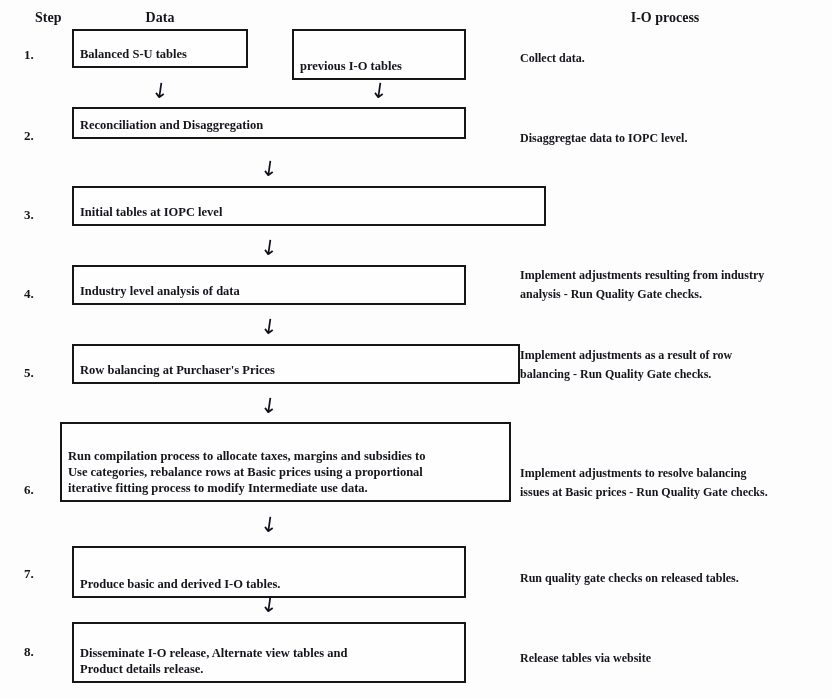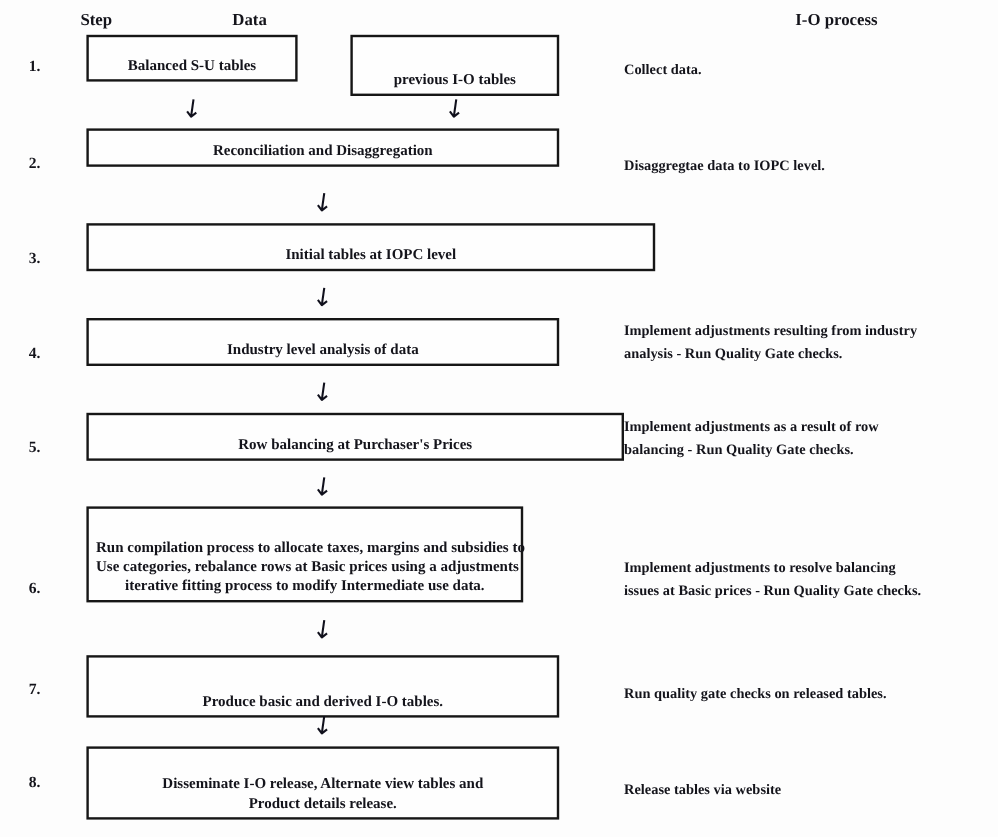--- a/index.html
+++ b/index.html
@@ -8,38 +8,37 @@
     width:832px;height:698px;
     background:#fdfdfd;
     font-family:"Liberation Serif","DejaVu Serif",serif;
     color:#14141b;
     overflow:hidden;
   }
   .hdr{
     position:absolute;
     font-size:14px;font-weight:bold;
     white-space:nowrap;
-    margin-left:32px;
   }
   .step-num{
     position:absolute;left:24px;
     font-size:13px;font-weight:bold;
   }
   .box{
     position:absolute;
     box-sizing:border-box;
     border:2px solid #161616;
     background:#fefefe;
     display:flex;flex-direction:column;
     justify-content:flex-end;
     padding:2px 6px 4px 6px;
   }
   .box .line{
     width:100%;
-    text-align:center;
+    text-align:left;
     font-size:12.5px;font-weight:bold;
     line-height:16px;
     white-space:nowrap;
   }
   .proc{
     position:absolute;left:520px;width:312px;
   }
   .proc .line{
     font-size:12px;font-weight:bold;
     line-height:18.5px;
@@ -52,21 +51,21 @@
     color:#10101c;
     transform:translateX(-50%) rotate(8deg);
   }
 </style>
 </head>
 <body>
 
 <div id="canvas">
 
   <div class="hdr" style="left:35px;top:10px">Step</div>
-  <div class="hdr" style="left:176px;top:10px;transform:translateX(-50%)">Data</div>
+  <div class="hdr" style="left:160px;top:10px;transform:translateX(-50%)">Data</div>
   <div class="hdr" style="left:665px;top:10px;transform:translateX(-50%)">I-O process</div>
 
   <div class="step-num" style="top:47px">1.</div>
   <div class="box" style="left:72px;top:29px;width:176px;height:39px">
     <div class="line">Balanced S-U tables</div>
   </div>
   <div class="box" style="left:292px;top:29px;width:174px;height:51px">
     <div class="line">previous I-O tables</div>
   </div>
   <div class="proc" style="top:49px">
@@ -109,23 +108,23 @@
     <div class="line">Row balancing at Purchaser's Prices</div>
   </div>
   <div class="proc" style="top:346px">
     <div class="line">Implement adjustments as a result of row</div>
     <div class="line">balancing - Run Quality Gate checks.</div>
   </div>
 
   <div class="arrow" style="left:269px;top:396px">↓</div>
 
   <div class="step-num" style="top:482px">6.</div>
-  <div class="box" style="left:72px;top:422px;width:364px;height:80px">
+  <div class="box" style="left:60px;top:422px;width:451px;height:80px">
     <div class="line">Run compilation process to allocate taxes, margins and subsidies to</div>
-    <div class="line">Use categories, rebalance rows at Basic prices using a adjustments</div>
+    <div class="line">Use categories, rebalance rows at Basic prices using a proportional</div>
     <div class="line">iterative fitting process to modify Intermediate use data.</div>
   </div>
   <div class="proc" style="top:464px">
     <div class="line">Implement adjustments to resolve balancing</div>
     <div class="line">issues at Basic prices - Run Quality Gate checks.</div>
   </div>
 
   <div class="arrow" style="left:269px;top:515px">↓</div>
 
   <div class="step-num" style="top:566px">7.</div>

